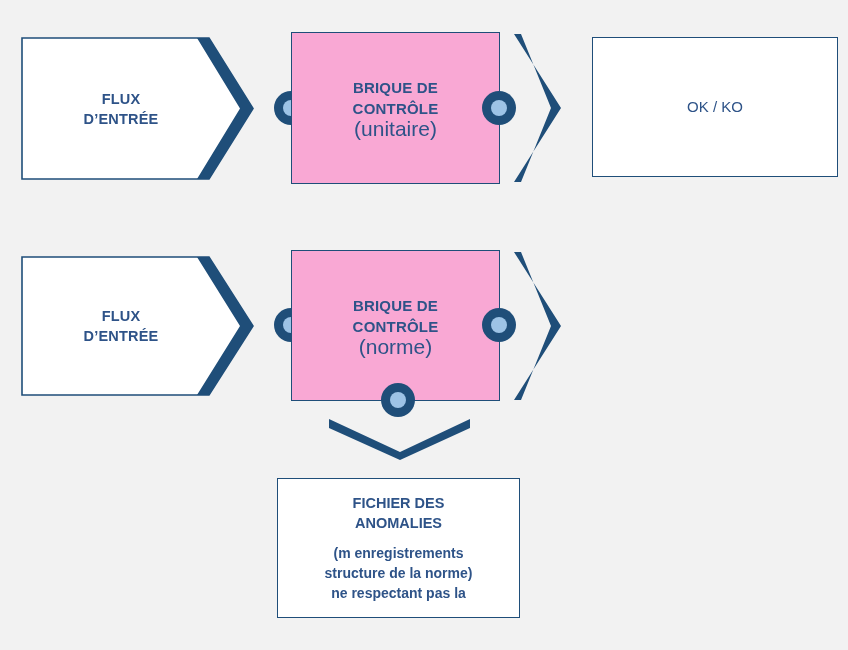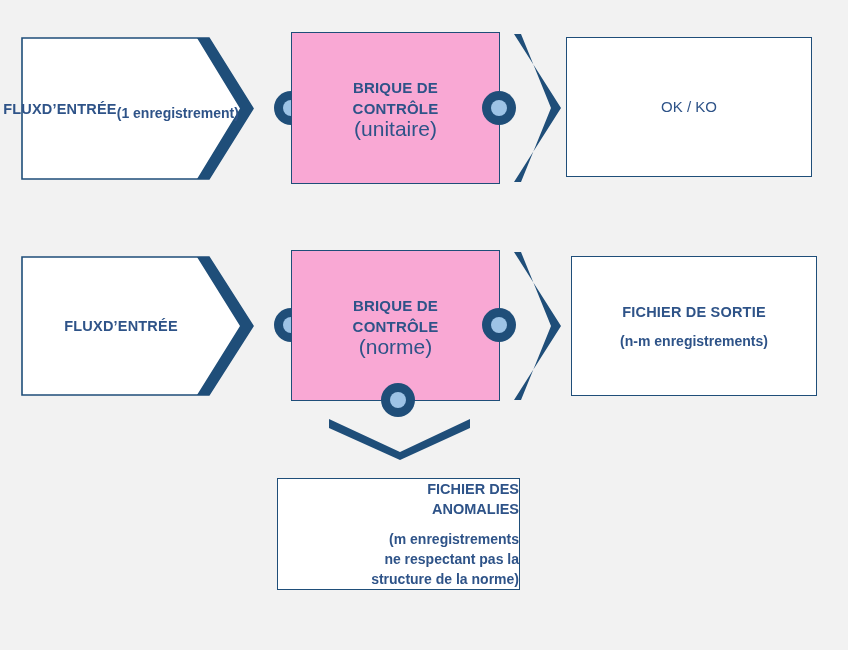--- a/index.html
+++ b/index.html
@@ -46,21 +46,21 @@
   
   .flow-shape {
     position: absolute;
   }
   .flow-shape svg {
     display: block;
   }
   .flow-label {
     position: absolute;
     display: flex;
-    flex-direction: row;
+    flex-direction: column;
     align-items: center;
     justify-content: center;
     text-align: center;
     pointer-events: none;
   }
 
   
   .t-title {
     font-weight: bold;
     font-size: 14.5px;
@@ -140,40 +140,39 @@
 
   <div class="flow-shape" style="left:21px; top:37px;">
     <svg width="233" height="143" viewBox="0 0 233 143">
       <polygon points="1,1 188,1 232,71.5 188,142 1,142" fill="#ffffff" stroke="#1f4e79" stroke-width="1.6"></polygon>
       <polygon points="188,1 232,71.5 188,142 176,142 219,71.5 176,1" fill="#1f4e79"></polygon>
     </svg>
   </div>
   <div class="flow-label" style="left:21px; top:37px; width:200px; height:143px;">
     <div class="t-title nowrap">FLUX</div>
     <div class="t-title nowrap">D’ENTRÉE</div>
-    <div class="t-sub-bold nowrap">(1 enregistrement)</div>
   </div>
 
   <div class="connector" style="left:274px; top:91px;"></div>
 
   <div class="node proc-box" style="left:291px; top:32px; width:209px; height:152px;">
     <div class="t-title-lg nowrap">BRIQUE DE</div>
     <div class="t-title-lg nowrap">CONTRÔLE</div>
     <div class="t-sub-reg nowrap">(unitaire)</div>
   </div>
 
   <div class="connector" style="left:482px; top:91px;"></div>
 
   <div class="chev" style="left:510px; top:34px;">
     <svg width="52" height="148" viewBox="0 0 52 148">
       <polygon points="4,0 51,74 4,148 11,148 41,74 11,0" fill="#1f4e79"></polygon>
     </svg>
   </div>
 
-  <div class="node rect-box" style="left:566px; top:37px; width:246px; height:140px;">
+  <div class="node rect-box" style="left:592px; top:37px; width:246px; height:140px;">
     <div class="t-plain nowrap">OK / KO</div>
   </div>
 
   <div class="flow-shape" style="left:21px; top:256px;">
     <svg width="233" height="140" viewBox="0 0 233 140">
       <polygon points="1,1 188,1 232,70 188,139 1,139" fill="#ffffff" stroke="#1f4e79" stroke-width="1.6"></polygon>
       <polygon points="188,1 232,70 188,139 176,139 219,70 176,1" fill="#1f4e79"></polygon>
     </svg>
   </div>
   <div class="flow-label" style="left:21px; top:256px; width:200px; height:140px;">
@@ -190,34 +189,30 @@
   </div>
 
   <div class="connector" style="left:482px; top:308px;"></div>
 
   <div class="chev" style="left:510px; top:252px;">
     <svg width="52" height="148" viewBox="0 0 52 148">
       <polygon points="4,0 51,74 4,148 11,148 41,74 11,0" fill="#1f4e79"></polygon>
     </svg>
   </div>
 
-  <div class="node rect-box" style="left:571px; top:256px; width:246px; height:140px;">
-    <div class="t-title nowrap">FICHIER DE SORTIE</div>
-    <div class="t-sub-bold nowrap">(n-m enregistrements)</div>
-  </div>
 
   <div class="connector" style="left:381px; top:383px;"></div>
 
   <div class="chev" style="left:329px; top:419px;">
     <svg width="142" height="42" viewBox="0 0 142 42">
       <polygon points="0,0 71,33 141,0 141,9 71,41 0,9" fill="#1f4e79"></polygon>
     </svg>
   </div>
 
-  <div class="node rect-box" style="left:277px; top:478px; width:243px; height:112px;align-items:flex-end;">
+  <div class="node rect-box" style="left:277px; top:478px; width:243px; height:140px;">
     <div class="t-anom-title nowrap">FICHIER DES</div>
     <div class="t-anom-title nowrap">ANOMALIES</div>
     <div class="t-anom-sub nowrap">(m enregistrements</div>
+    <div class="t-anom-sub nowrap" style="margin-top:0">structure de la norme)</div>
     <div class="t-anom-sub nowrap" style="margin-top:0">ne respectant pas la</div>
-    <div class="t-anom-sub nowrap" style="margin-top:0">structure de la norme)</div>
   </div>
 
 </div>
 
 </body></html>

